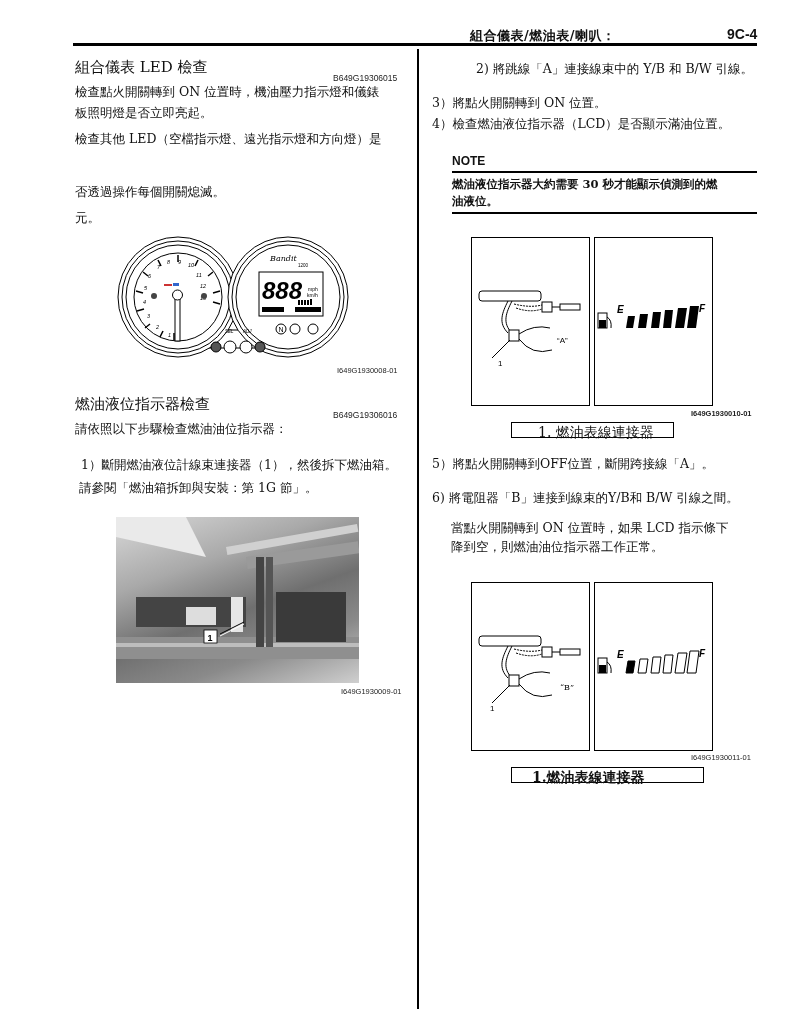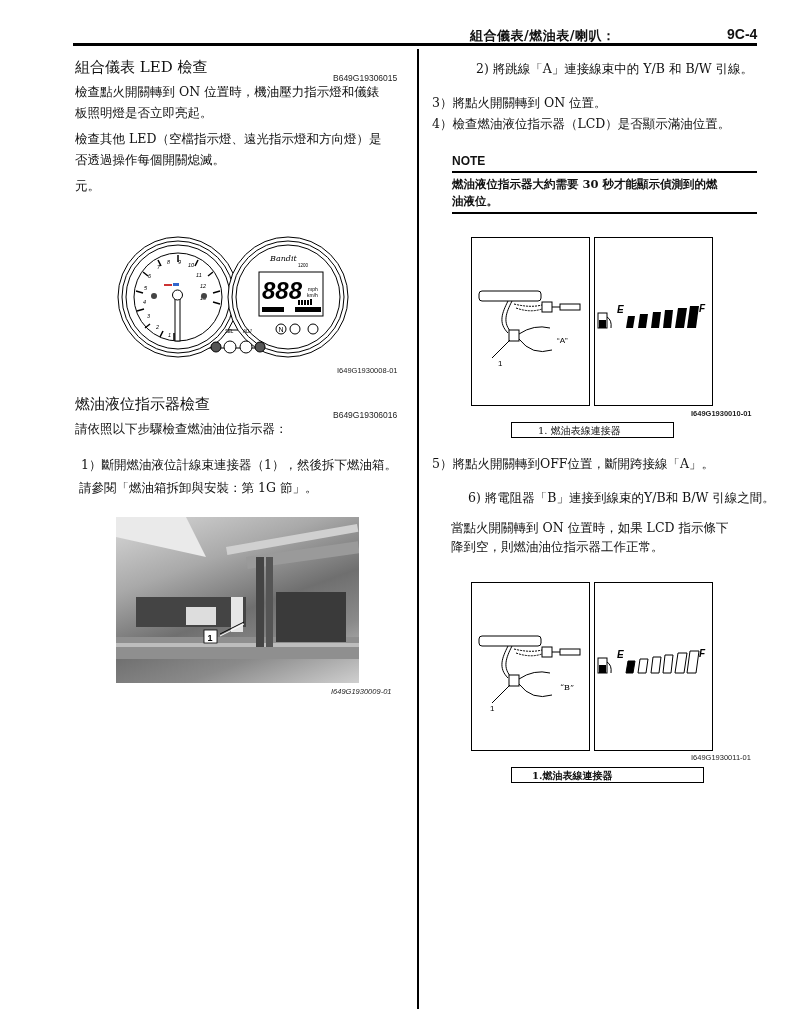--- a/index.html
+++ b/index.html
@@ -14,39 +14,39 @@
   .h2 { font-size:15px; font-weight:normal; }
   .code { font-family:"Liberation Sans", sans-serif; font-size:8.5px; color:#222; }
   .body { font-size:12.5px; line-height:21px; }
   .fig-id { font-family:"Liberation Sans", sans-serif; font-size:7.5px; color:#222; }
 
   .note-label { font-family:"Liberation Sans", sans-serif; font-weight:bold; font-size:12px; }
   .note-rule { height:2px; background:#000; }
   .note-body { font-size:11.5px; font-weight:bold; line-height:17px; }
 
   .frame { border:1.5px solid #000; background:#fff; box-sizing:border-box; }
-  .caption { border:1.5px solid #000; box-sizing:border-box; font-size:10px; padding:1px 0 0 26px; height:16px; }
+  .caption { border:1.5px solid #000; box-sizing:border-box; font-size:14px; padding:1px 0 0 26px; height:16px; }
 
   .photo { background:linear-gradient(160deg,#d9d9d9 0%,#a9a9a9 30%,#6f6f6f 55%,#8a8a8a 75%,#cfcfcf 100%); overflow:hidden; }
 </style>
 </head>
 <body>
 
 <div class="abs hdr-title">組合儀表/燃油表/喇叭：</div>
 <div class="abs hdr-page">9C-4</div>
 <div class="abs hdr-rule"></div>
 <div class="abs col-divider"></div>
 
 <div class="abs h2" style="left:75px;top:58px;">組合儀表 LED 檢查</div>
 <div class="abs code" style="left:333px;top:73px;">B649G19306015</div>
 <div class="abs body" style="left:75px;top:81px;width:340px;">
   <div>檢查點火開關轉到 ON 位置時，機油壓力指示燈和儀錶</div>
   <div style="margin-bottom:5px;">板照明燈是否立即亮起。</div>
   <div>檢查其他 LED（空檔指示燈、遠光指示燈和方向燈）是</div>
-  <div style="margin-bottom:5px;">否透過操作每個開關熄滅。</div>
+  <div style="margin-bottom:5px;margin-top:32px;">否透過操作每個開關熄滅。</div>
   <div>元。</div>
 </div>
 
 <div class="abs" style="left:110px;top:236px;width:240px;height:125px;">
   <svg width="240" height="125" viewBox="0 0 240 125">
     <g fill="none" stroke="#000" stroke-width="1">
 
       <path d="M40 68 L60 112 L190 112 L210 68"></path>
       <rect x="90" y="40" width="60" height="54"></rect>
       <line x1="90" y1="52" x2="150" y2="52"></line>
@@ -157,21 +157,21 @@
     <rect x="160" y="75" width="70" height="50" fill="#3a3a3a"></rect>
     <rect x="20" y="80" width="110" height="30" fill="#444"></rect>
     <rect x="115" y="80" width="12" height="35" fill="#e6e6e6"></rect>
     <rect x="70" y="90" width="30" height="18" fill="#ddd"></rect>
     <line x1="104" y1="117" x2="128" y2="105" stroke="#000" stroke-width="1"></line>
     <line x1="104" y1="119" x2="128" y2="107" stroke="#fff" stroke-width="1"></line>
     <rect x="88" y="113" width="13" height="13" fill="#fff" stroke="#000" stroke-width="0.8"></rect>
     <text x="91.5" y="123.5" font-family="Liberation Sans, sans-serif" font-weight="bold" font-size="9" fill="#000">1</text>
   </svg>
 </div>
-<div class="abs fig-id" style="left:331px;top:687px;font-style:italic;">I649G1930009-01</div>
+<div class="abs fig-id" style="left:341px;top:687px;">I649G1930009-01</div>
 
 <div class="abs body" style="left:432px;top:58px;margin-left:44px;">2) 將跳線「A」連接線束中的 Y/B 和 B/W 引線。</div>
 <div class="abs body" style="left:432px;top:92px;">3）將點火開關轉到 ON 位置。</div>
 <div class="abs body" style="left:432px;top:113px;">4）檢查燃油液位指示器（LCD）是否顯示滿油位置。</div>
 
 <div class="abs note-label" style="left:452px;top:154px;">NOTE</div>
 <div class="abs note-rule" style="left:452px;top:171px;width:305px;"></div>
 <div class="abs note-body" style="left:452px;top:176px;">
   <div>燃油液位指示器大約需要 30 秒才能顯示偵測到的燃</div>
   <div>油液位。</div>
@@ -214,21 +214,21 @@
       <polygon points="80,90 89,90 92,70 83,70"></polygon>
       <polygon points="92,90 101,90 104,68 95,68"></polygon>
     </g>
     <text x="104" y="74" font-family="Liberation Sans, sans-serif" font-weight="bold" font-style="italic" font-size="10" fill="#000">F</text>
   </svg>
 </div>
 <div class="abs fig-id" style="left:691px;top:409px;font-weight:bold;">I649G1930010-01</div>
 <div class="abs caption" style="left:511px;top:422px;width:163px;">1.  燃油表線連接器</div>
 
 <div class="abs body" style="left:432px;top:453px;">5）將點火開關轉到OFF位置，斷開跨接線「A」。</div>
-<div class="abs body" style="left:432px;top:487px;margin-left:36px;">6) 將電阻器「B」連接到線束的Y/B和 B/W 引線之間。</div>
+<div class="abs body" style="left:432px;top:487px;">6) 將電阻器「B」連接到線束的Y/B和 B/W 引線之間。</div>
 <div class="abs body" style="left:451px;top:518px;line-height:19px;">
   <div>當點火開關轉到 ON 位置時，如果 LCD 指示條下</div>
   <div>降到空，則燃油油位指示器工作正常。</div>
 </div>
 
 <div class="abs frame" style="left:471px;top:582px;width:119px;height:169px;">
   <svg width="116" height="166" viewBox="0 0 116 166">
     <g fill="none" stroke="#000" stroke-width="1">
       <rect x="7" y="53" width="62" height="10" rx="3" fill="#fff"></rect>
       <path d="M36 63 C 30 75, 26 85, 36 95"></path>

